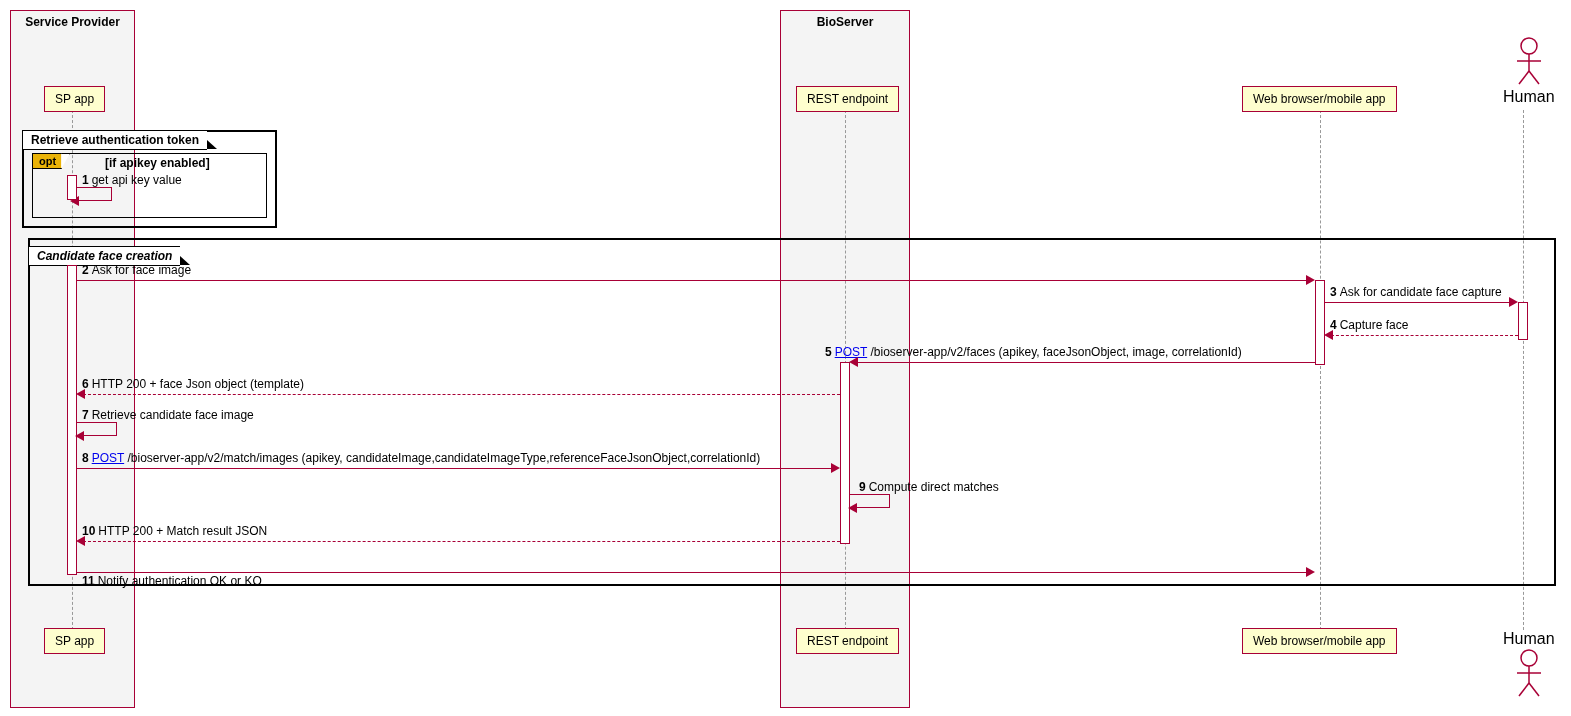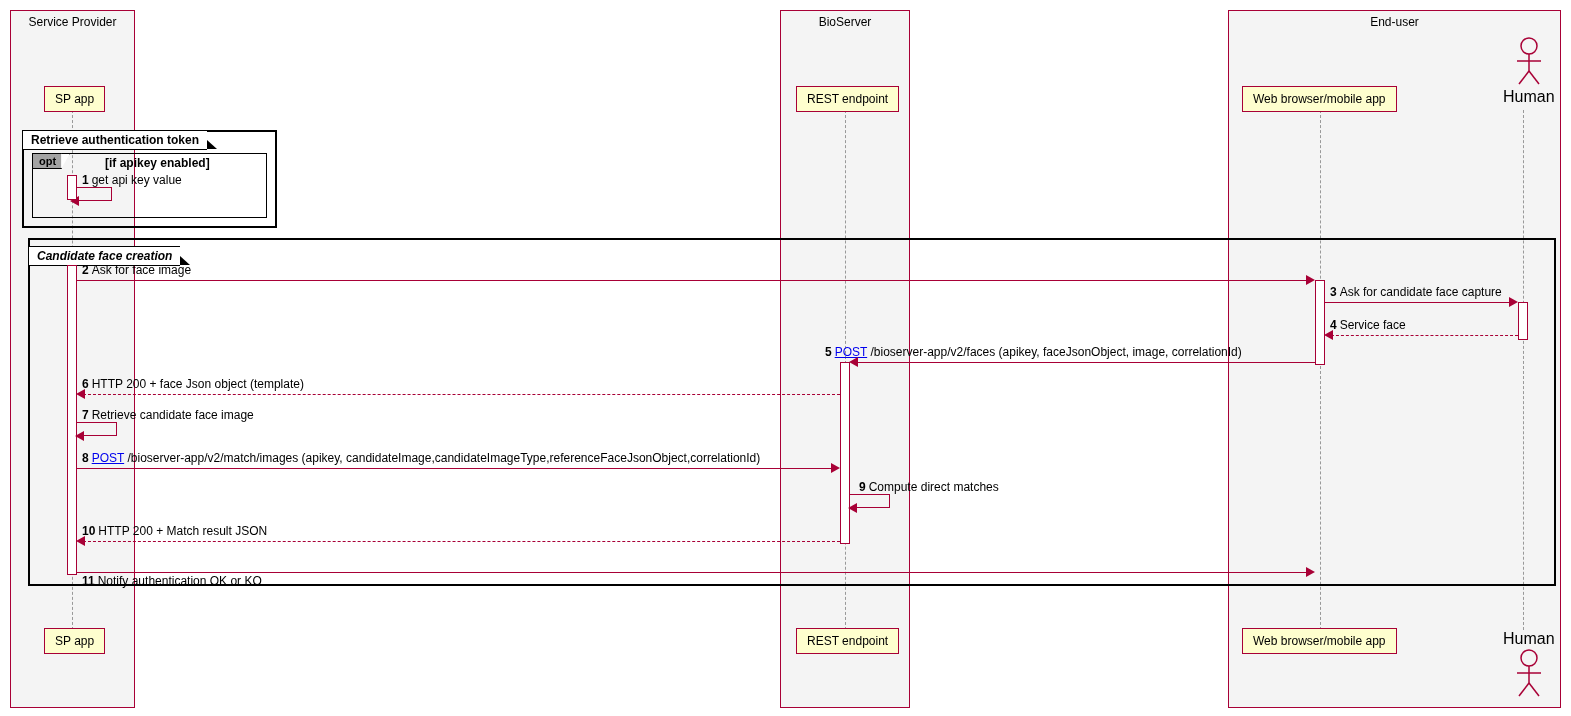--- a/index.html
+++ b/index.html
@@ -14,21 +14,21 @@
     position: relative;
     width: 1551px;
     height: 700px;
   }
   .participant-box {
     position: absolute;
     border: 1.5px solid #a80036;
     background: #f8f8f0;
   }
   .participant-label {
-    font-weight: normal;
+    font-weight: bold;
     text-align: center;
     padding: 4px 8px;
   }
   .lifeline-box {
     position: absolute;
     border: 1.5px solid #a80036;
     background: #fefece;
     padding: 5px 10px;
     text-align: center;
     font-size: 12px;
@@ -74,21 +74,21 @@
     border-top: 9px solid transparent;
     border-bottom: 9px solid #000;
     border-right: 10px solid transparent;
   }
   .group-label-inner {
     position: relative;
     z-index: 1;
   }
   .fragment-tab {
     position: absolute;
-    background: #a3a3a3;
+    background: #eab308;
     border: 1px solid #000;
     padding: 1px 6px;
     font-weight: bold;
     font-size: 11px;
     border-right: none;
   }
   .fragment-tab::after{
     content: "";
     position: absolute;
     right: -8px;
@@ -145,23 +145,20 @@
 </head>
 <body>
 
 <div class="diagram">
 
   <div class="participant-box" style="left:0;top:0;width:125px;height:698px;background:#f4f4f4;">
     <div class="participant-label">Service Provider</div>
   </div>
   <div class="participant-box" style="left:770px;top:0;width:130px;height:698px;background:#f4f4f4;">
     <div class="participant-label">BioServer</div>
-  </div>
-  <div class="participant-box" style="left:1218px;top:0;width:333px;height:698px;background:#f4f4f4;">
-    <div class="participant-label">End-user</div>
   </div>
 
   <div class="lifeline" style="left:62px;top:100px;height:520px;"></div>
   <div class="lifeline" style="left:835px;top:100px;height:520px;"></div>
   <div class="lifeline" style="left:1310px;top:100px;height:520px;"></div>
   <div class="lifeline" style="left:1513px;top:100px;height:520px;"></div>
 
   <div class="lifeline-box" style="left:34px;top:76px;">SP app</div>
   <div class="lifeline-box" style="left:786px;top:76px;">REST endpoint</div>
   <div class="lifeline-box" style="left:1232px;top:76px;">Web browser/mobile app</div>
@@ -209,21 +206,21 @@
   <div class="arrow-line" style="left:67px;top:270px;width:1236px;"></div>
   <div class="arrow-head-r" style="left:1296px;top:265px;"></div>
 
   <div class="msg" style="left:1320px;top:275px;">
     <span class="msg-num">3</span><span>Ask for candidate face capture</span>
   </div>
   <div class="arrow-line" style="left:1315px;top:292px;width:191px;"></div>
   <div class="arrow-head-r" style="left:1499px;top:287px;"></div>
 
   <div class="msg" style="left:1320px;top:308px;">
-    <span class="msg-num">4</span><span>Service face</span>
+    <span class="msg-num">4</span><span>Capture face</span>
   </div>
   <div class="arrow-line dashed" style="left:1316px;top:325px;width:192px;"></div>
   <div class="arrow-head-l" style="left:1314px;top:320px;"></div>
 
   <div class="msg" style="left:815px;top:335px;">
     <span class="msg-num">5</span><span class="link">POST</span> <span>/bioserver-app/v2/faces (apikey, faceJsonObject, image, correlationId)</span>
   </div>
   <div class="arrow-line" style="left:841px;top:352px;width:464px;"></div>
   <div class="arrow-head-l" style="left:839px;top:347px;"></div>
 

